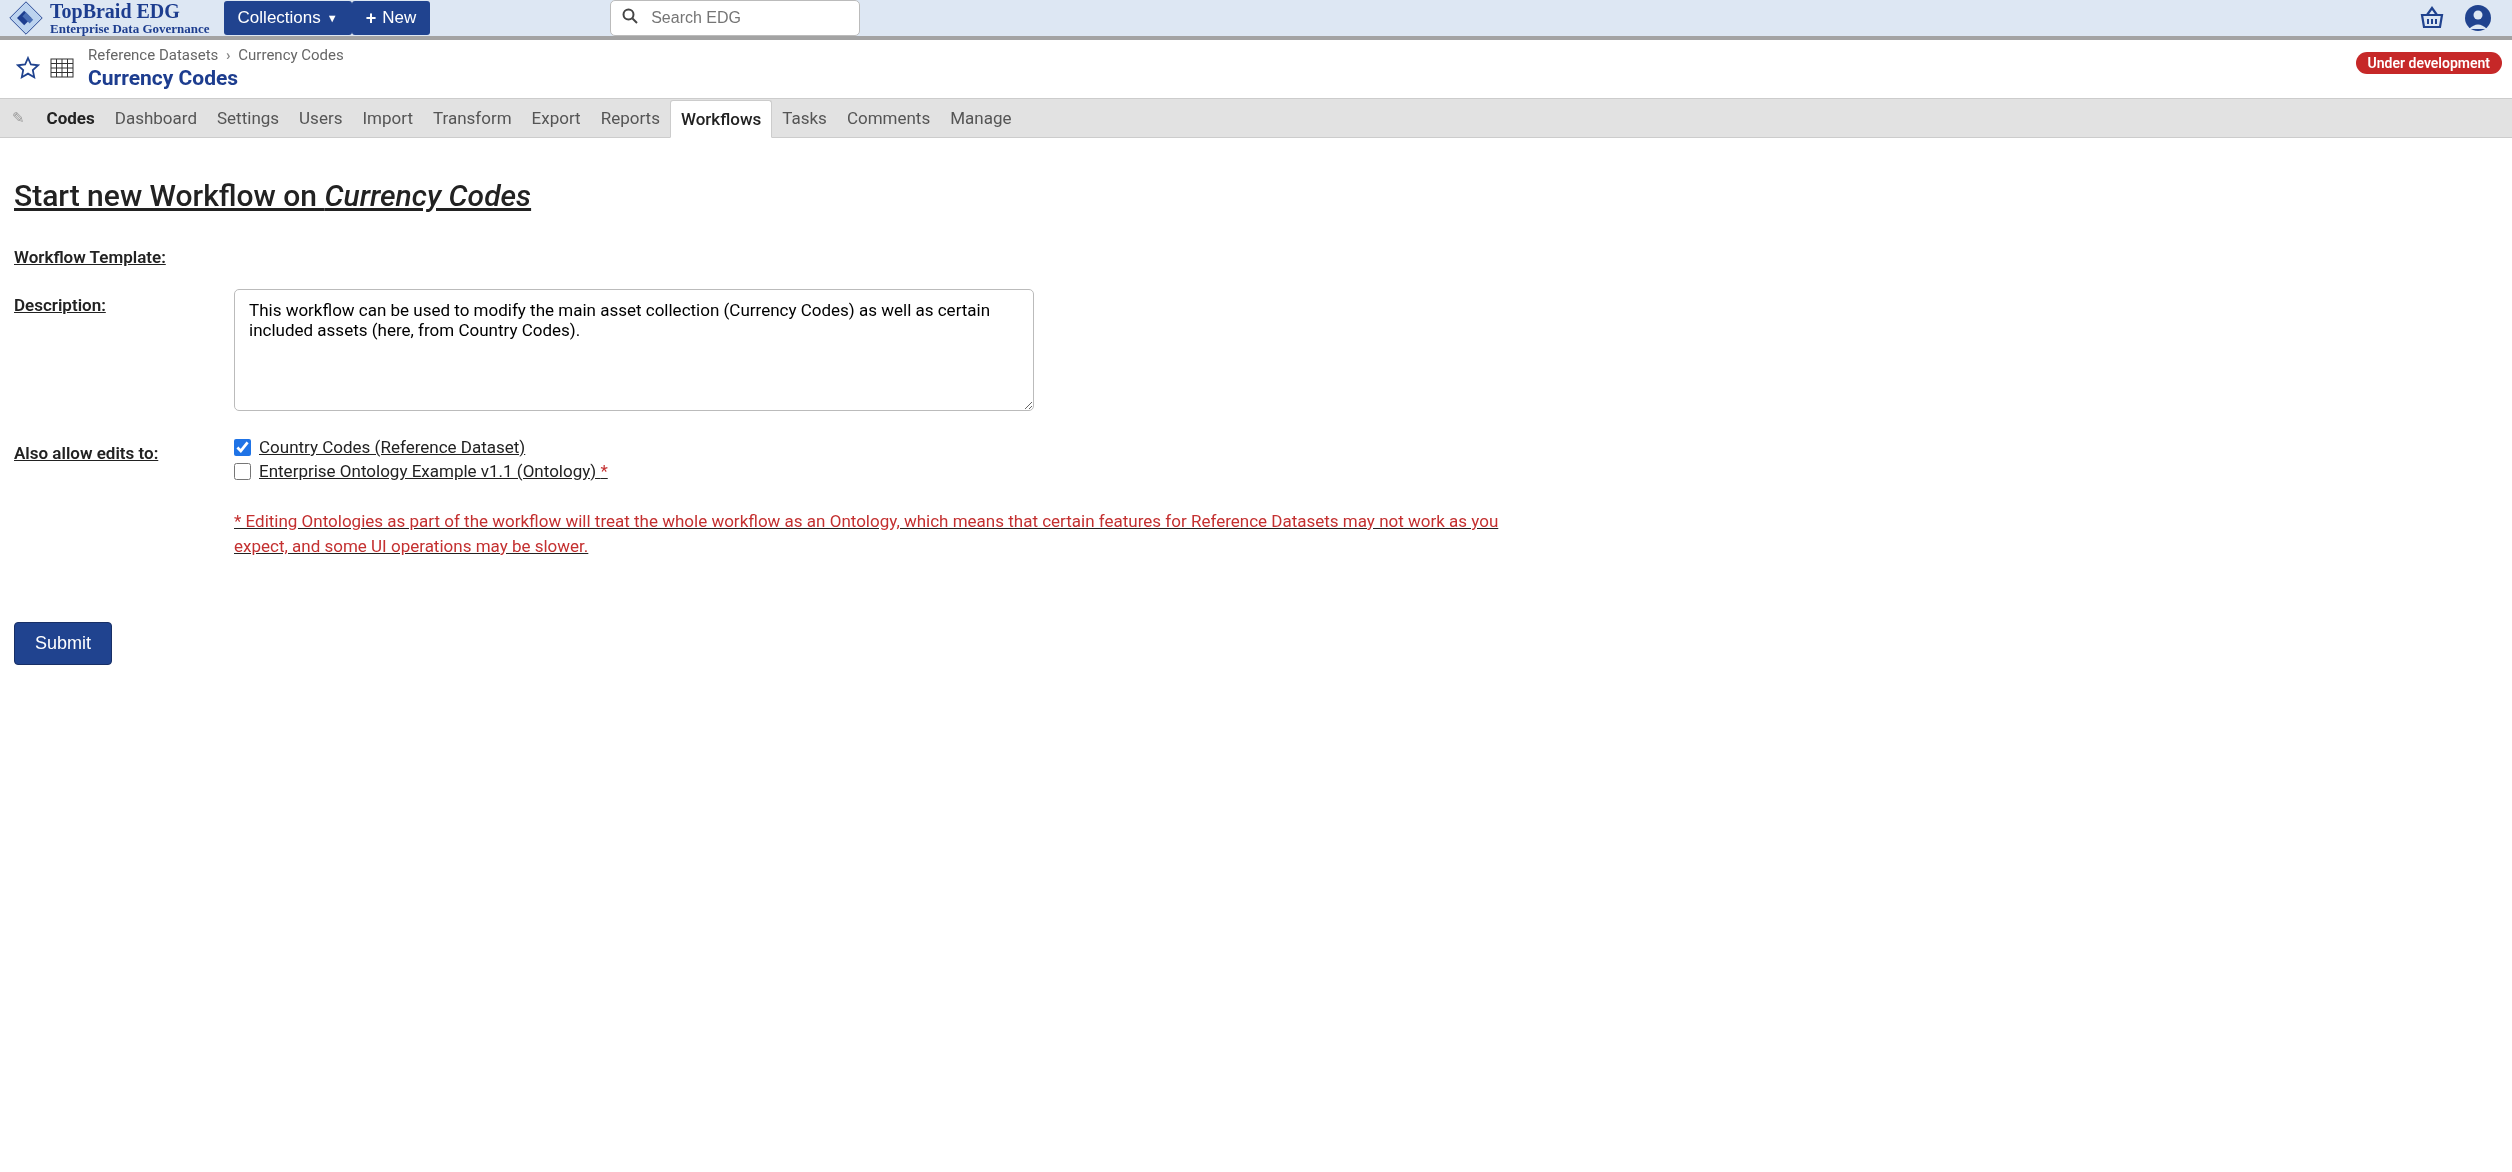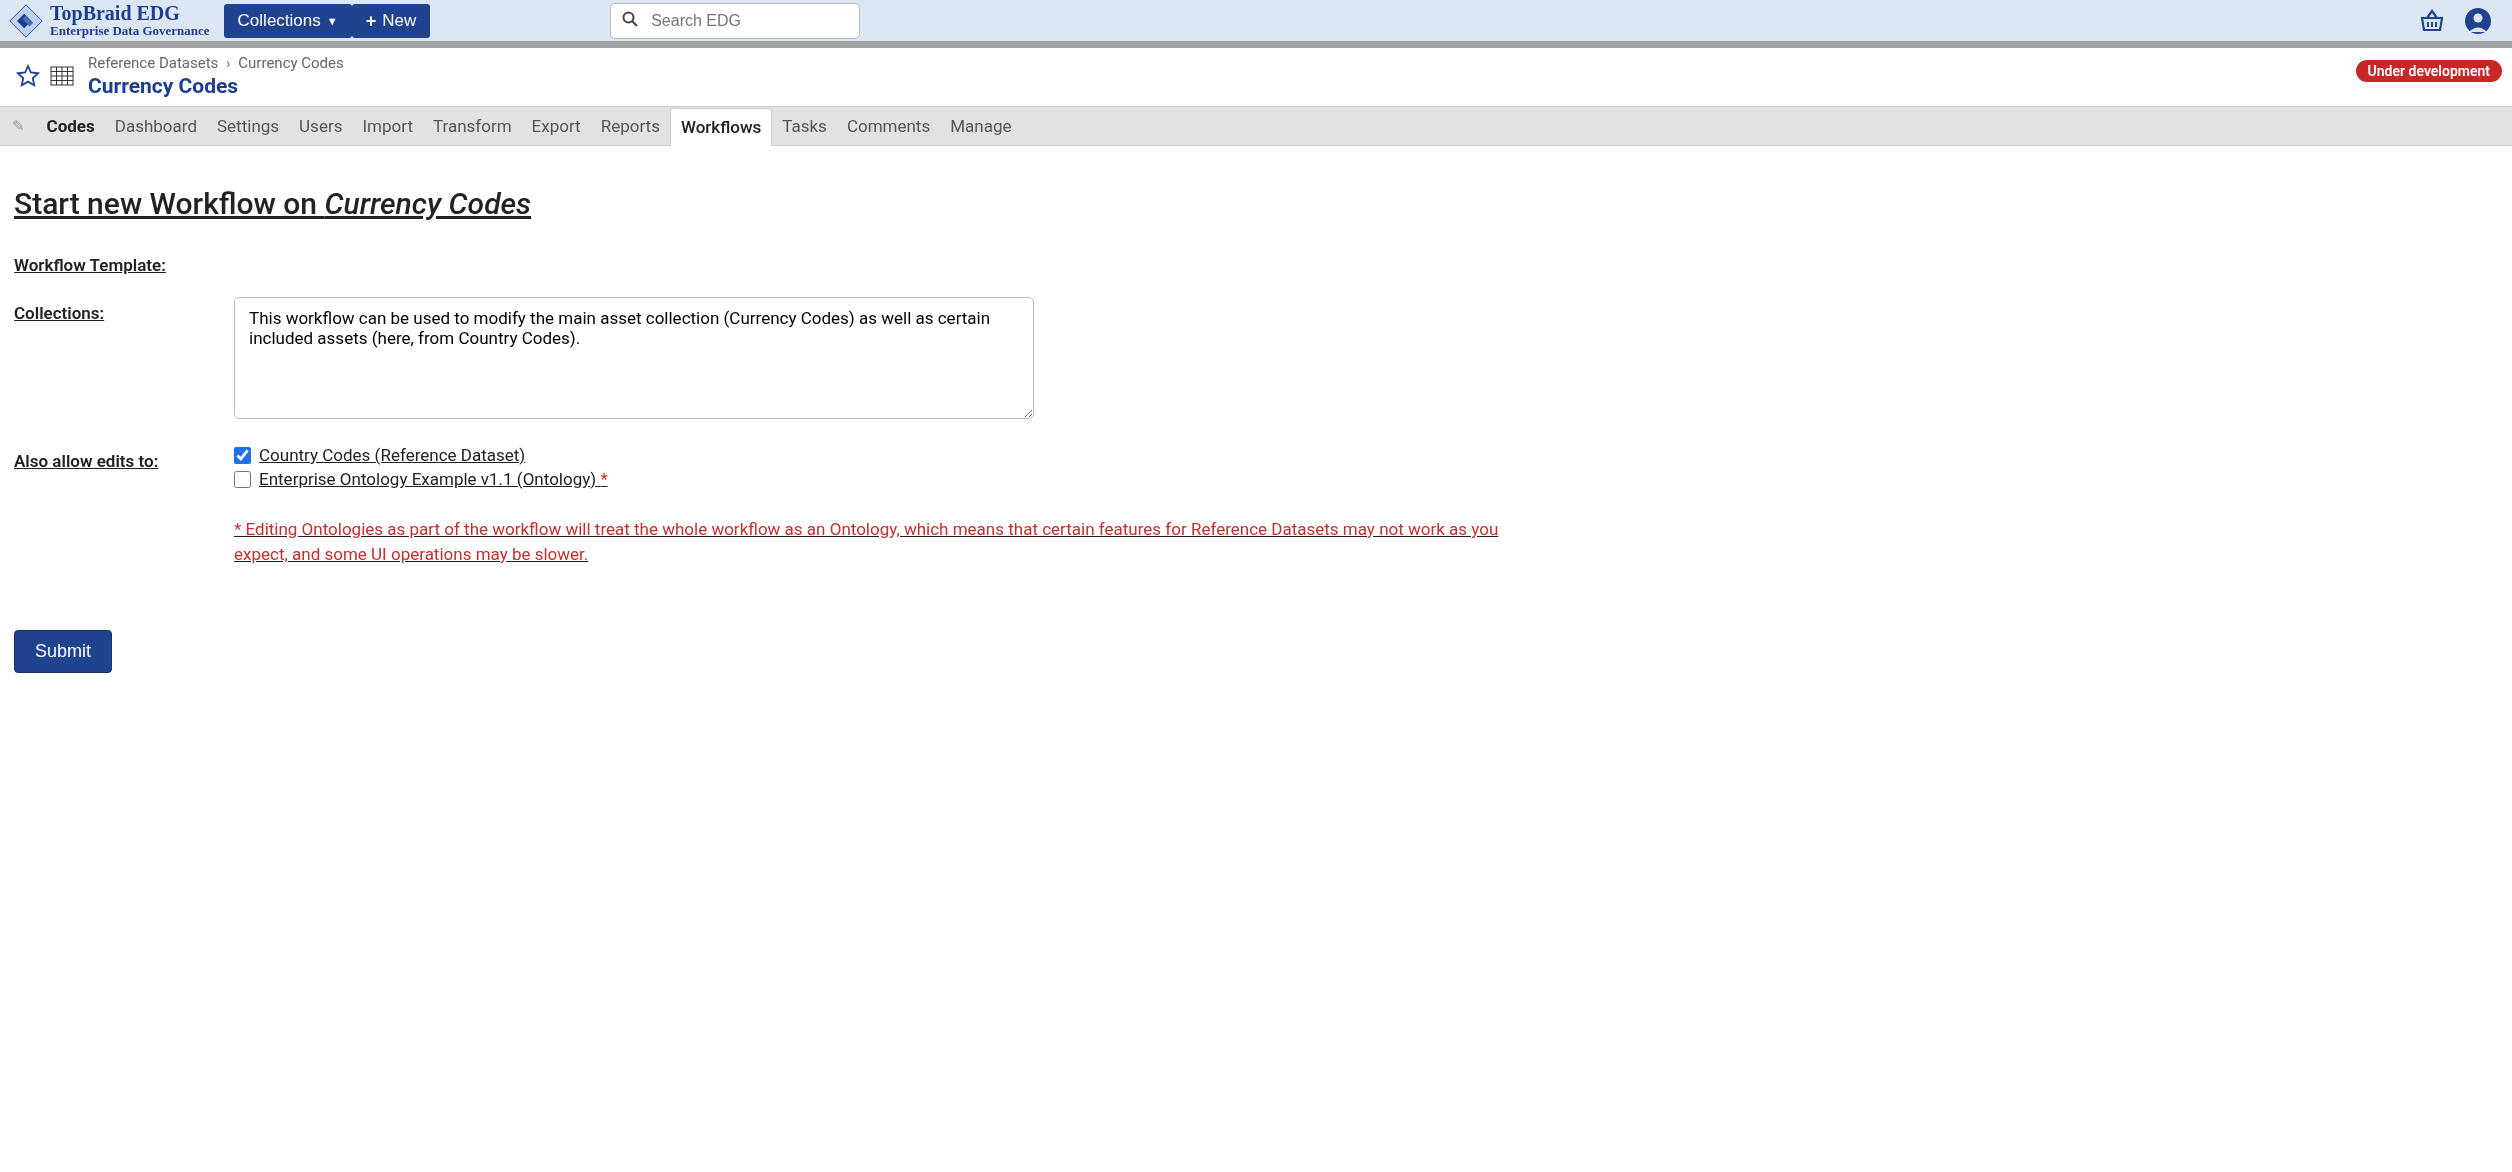--- a/index.html
+++ b/index.html
@@ -1,19 +1,19 @@
 <!DOCTYPE html>
 <html><head>
 <meta charset="utf-8">
 <style>
 * { box-sizing: border-box; margin: 0; padding: 0; }
 body { font-family: -apple-system, BlinkMacSystemFont, "Segoe UI", Roboto, Helvetica, Arial, sans-serif; background: #fff; color: #222; }
 
 
-.topbar { background: #dde7f3; display: flex; align-items: center; padding: 16px 8px; border-bottom: 7px solid #a3a3a3; height: 48px; }
+.topbar { background: #dde7f3; display: flex; align-items: center; padding: 16px 8px; border-bottom: 4px solid #a3a3a3; height: 40px; }
 .logo-block { display: flex; align-items: center; gap: 6px; margin-right: 14px; }
 .logo-icon { width: 36px; height: 36px; }
 .logo-text { display: flex; flex-direction: column; line-height: 1.05; }
 .logo-title { font-weight: 700; font-size: 20px; color: #1d3d8f; font-family: Georgia, serif; }
 .logo-sub { font-weight: 700; font-size: 13px; color: #1d3d8f; font-family: Georgia, serif; }
 .btn-primary { background: #20438f; color: #fff; border: none; padding: 7px 14px; font-size: 17px; border-radius: 3px; cursor: pointer; display: inline-flex; align-items: center; gap: 6px; }
 .btn-primary .caret { font-size: 11px; }
 .btn-primary .plus { font-size: 18px; font-weight: bold; line-height: 1; }
 .topbar-buttons { display: flex; }
 .search-wrap { margin-left: 180px; position: relative; }
@@ -151,21 +151,21 @@
   <h1>
     <span>Start new Workflow on </span><span class="italic">Currency Codes</span>
   </h1>
 
   <div class="form-row">
     <div class="form-label">Workflow Template:</div>
   </div>
 
 
   <div class="form-row">
-    <div class="form-label">Collections:</div>
+    <div class="form-label">Description:</div>
     <div class="form-field">
       <textarea class="textarea" style="">This workflow can be used to modify the main asset collection (Currency Codes) as well as certain included assets (here, from Country Codes).</textarea>
     </div>
   </div>
 
   <div class="form-row" style="margin-top:18px;">
     <div class="form-label">Also allow edits to:</div>
     <div class="form-field" style="width:1280px;">
       <div class="checkbox-row">
         <input type="checkbox" checked="" style="">

